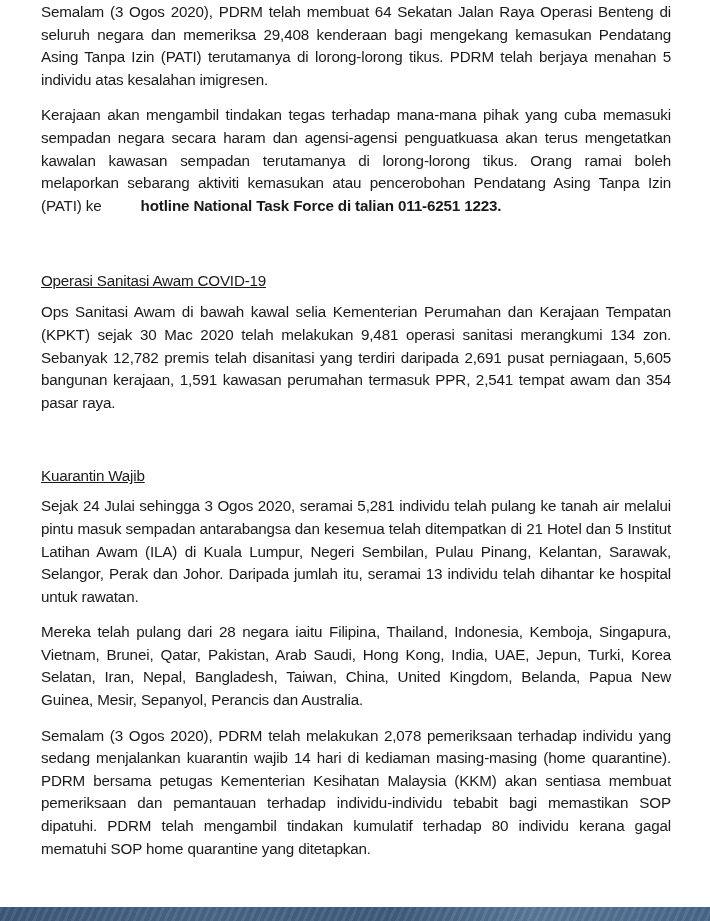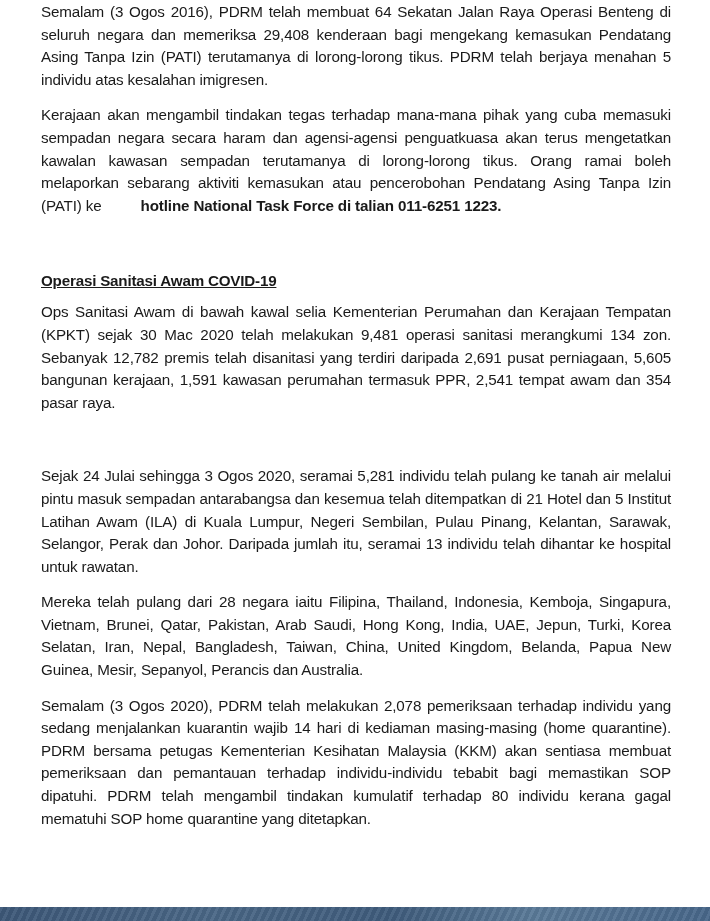--- a/index.html
+++ b/index.html
@@ -23,21 +23,21 @@
     }
     p {
       margin: 0;
       font-size: 15.2px;
       line-height: 22.6px;
       text-align: justify;
       letter-spacing: -0.15px;
     }
     .para { margin-bottom: 13px; }
     .heading {
-      font-weight: bold;
+      font-weight: normal;
       text-decoration: underline;
       font-size: 15.2px;
       line-height: 22px;
       letter-spacing: -0.2px;
     }
     .bold { font-weight: bold; padding-left: 35px; }
     .ital { }
     .band {
       position: absolute;
       left: 0;
@@ -51,33 +51,34 @@
       position: absolute;
       inset: 0;
       background: repeating-linear-gradient(115deg, rgba(255,255,255,0.06) 0 3px, rgba(0,0,0,0.05) 3px 7px);
     }
   </style>
 </head>
 <body>
 
 <div class="page">
 
-  <p class="para" style="margin-top:1px;">Semalam (3 Ogos 2016), PDRM telah membuat 64 Sekatan Jalan Raya Operasi Benteng di seluruh negara dan memeriksa 29,408 kenderaan bagi mengekang kemasukan Pendatang Asing Tanpa Izin (PATI) terutamanya di lorong-lorong tikus. PDRM telah berjaya menahan 5 individu atas kesalahan imigresen.</p>
+  <p class="para" style="margin-top:1px;">Semalam (3 Ogos 2020), PDRM telah membuat 64 Sekatan Jalan Raya Operasi Benteng di seluruh negara dan memeriksa 29,408 kenderaan bagi mengekang kemasukan Pendatang Asing Tanpa Izin (PATI) terutamanya di lorong-lorong tikus. PDRM telah berjaya menahan 5 individu atas kesalahan imigresen.</p>
 
   <p class="para"><span>Kerajaan akan mengambil tindakan tegas terhadap mana-mana pihak yang cuba memasuki sempadan negara secara haram dan agensi-agensi penguatkuasa akan terus mengetatkan kawalan kawasan sempadan terutamanya di lorong-lorong tikus. Orang ramai boleh melaporkan sebarang aktiviti kemasukan atau pencerobohan Pendatang Asing Tanpa Izin (PATI) ke </span><span class="bold">hotline National Task Force di talian 011-6251 1223.</span></p>
 
   <div style="height:40px;"></div>
 
   <p class="heading" style="margin-bottom:9px;">Operasi Sanitasi Awam COVID-19</p>
 
   <p class="para">Ops Sanitasi Awam di bawah kawal selia Kementerian Perumahan dan Kerajaan Tempatan (KPKT) sejak 30 Mac 2020 telah melakukan 9,481 operasi sanitasi merangkumi 134 zon. Sebanyak 12,782 premis telah disanitasi yang terdiri daripada 2,691 pusat perniagaan, 5,605 bangunan kerajaan, 1,591 kawasan perumahan termasuk PPR, 2,541 tempat awam dan 354 pasar raya.</p>
 
 
   <div style="height:38px;"></div>
 
+  <p class="heading" style="margin-bottom:8px;">Kuarantin Wajib</p>
 
   <p class="para">Sejak 24 Julai sehingga 3 Ogos 2020, seramai 5,281 individu telah pulang ke tanah air melalui pintu masuk sempadan antarabangsa dan kesemua telah ditempatkan di 21 Hotel dan 5 Institut Latihan Awam (ILA) di Kuala Lumpur, Negeri Sembilan, Pulau Pinang, Kelantan, Sarawak, Selangor, Perak dan Johor. Daripada jumlah itu, seramai 13 individu telah dihantar ke hospital untuk rawatan.</p>
 
   <p class="para">Mereka telah pulang dari 28 negara iaitu Filipina, Thailand, Indonesia, Kemboja, Singapura, Vietnam, Brunei, Qatar, Pakistan, Arab Saudi, Hong Kong, India, UAE, Jepun, Turki, Korea Selatan, Iran, Nepal, Bangladesh, Taiwan, China, United Kingdom, Belanda, Papua New Guinea, Mesir, Sepanyol, Perancis  dan Australia.</p>
 
   <p class="para"><span>Semalam (3 Ogos 2020), PDRM telah melakukan 2,078 pemeriksaan terhadap individu yang sedang menjalankan kuarantin wajib 14 hari di kediaman masing-masing (</span><span class="ital">home quarantine</span><span>). PDRM bersama petugas Kementerian Kesihatan Malaysia (KKM) akan sentiasa membuat pemeriksaan dan pemantauan terhadap individu-individu tebabit bagi memastikan SOP dipatuhi. PDRM telah mengambil tindakan kumulatif terhadap 80 individu kerana gagal mematuhi SOP </span><span class="ital">home quarantine</span><span> yang ditetapkan.</span></p>
 
 </div>
 
 <div class="band"></div>

